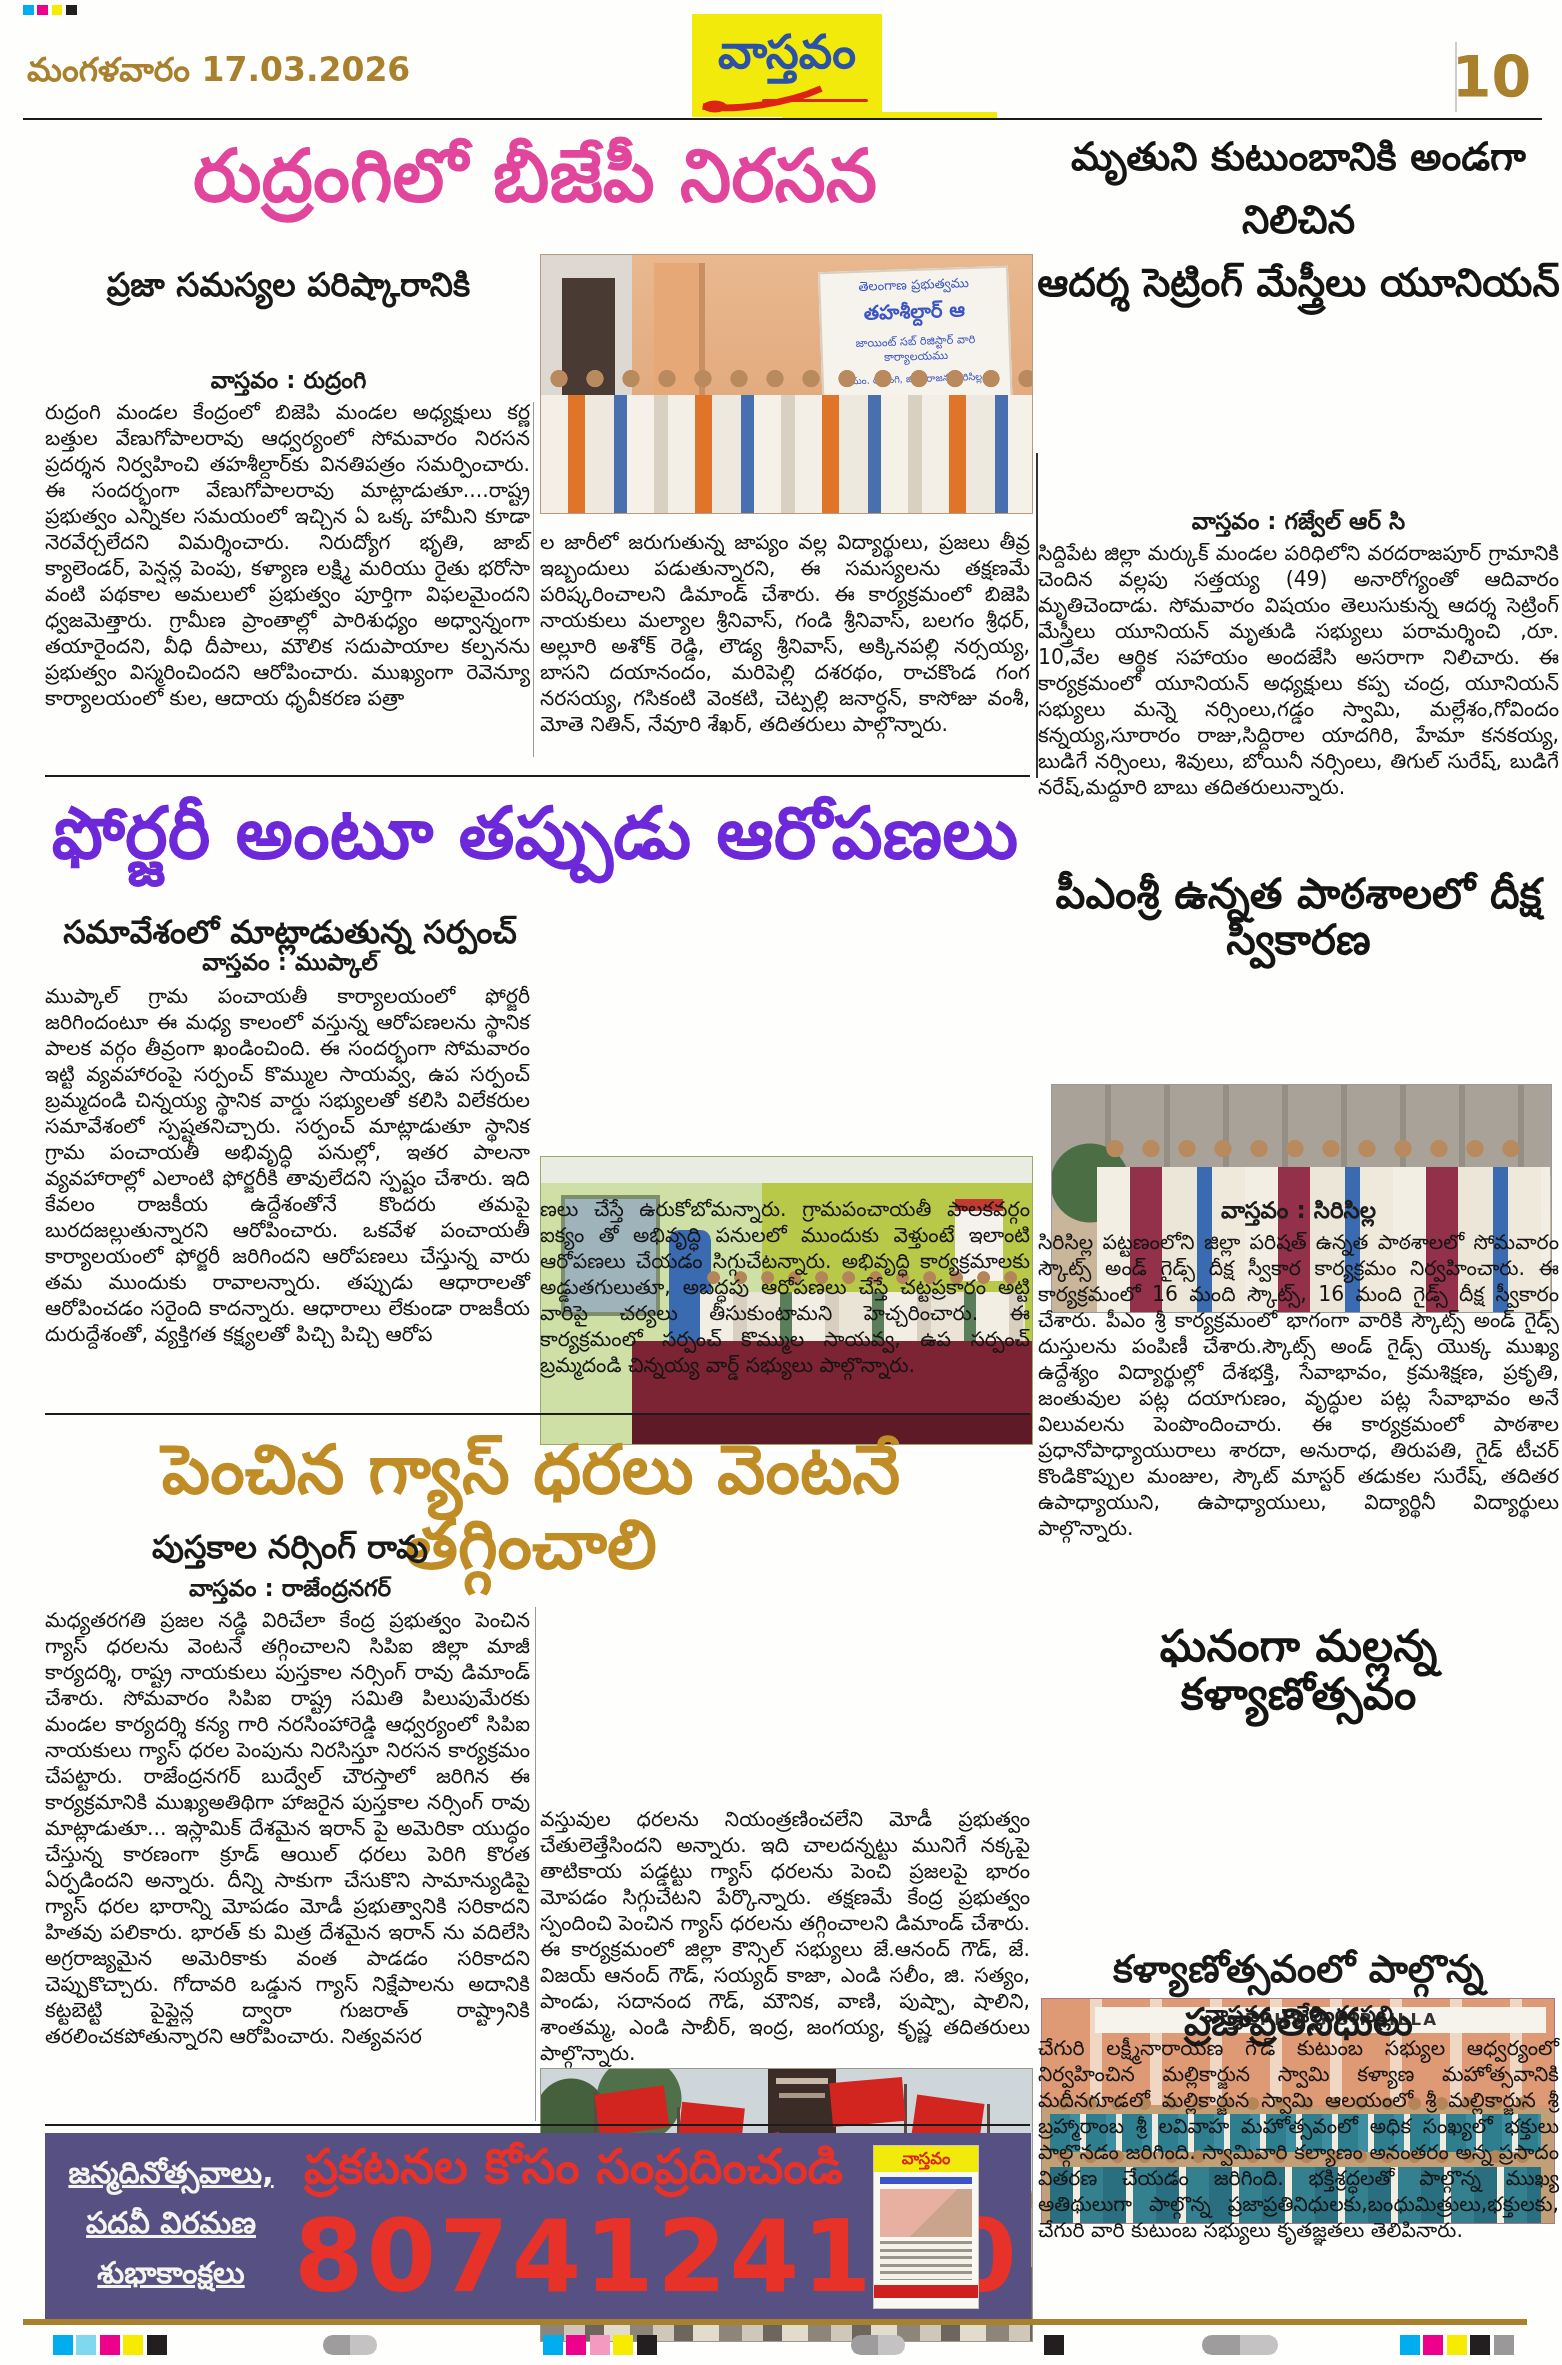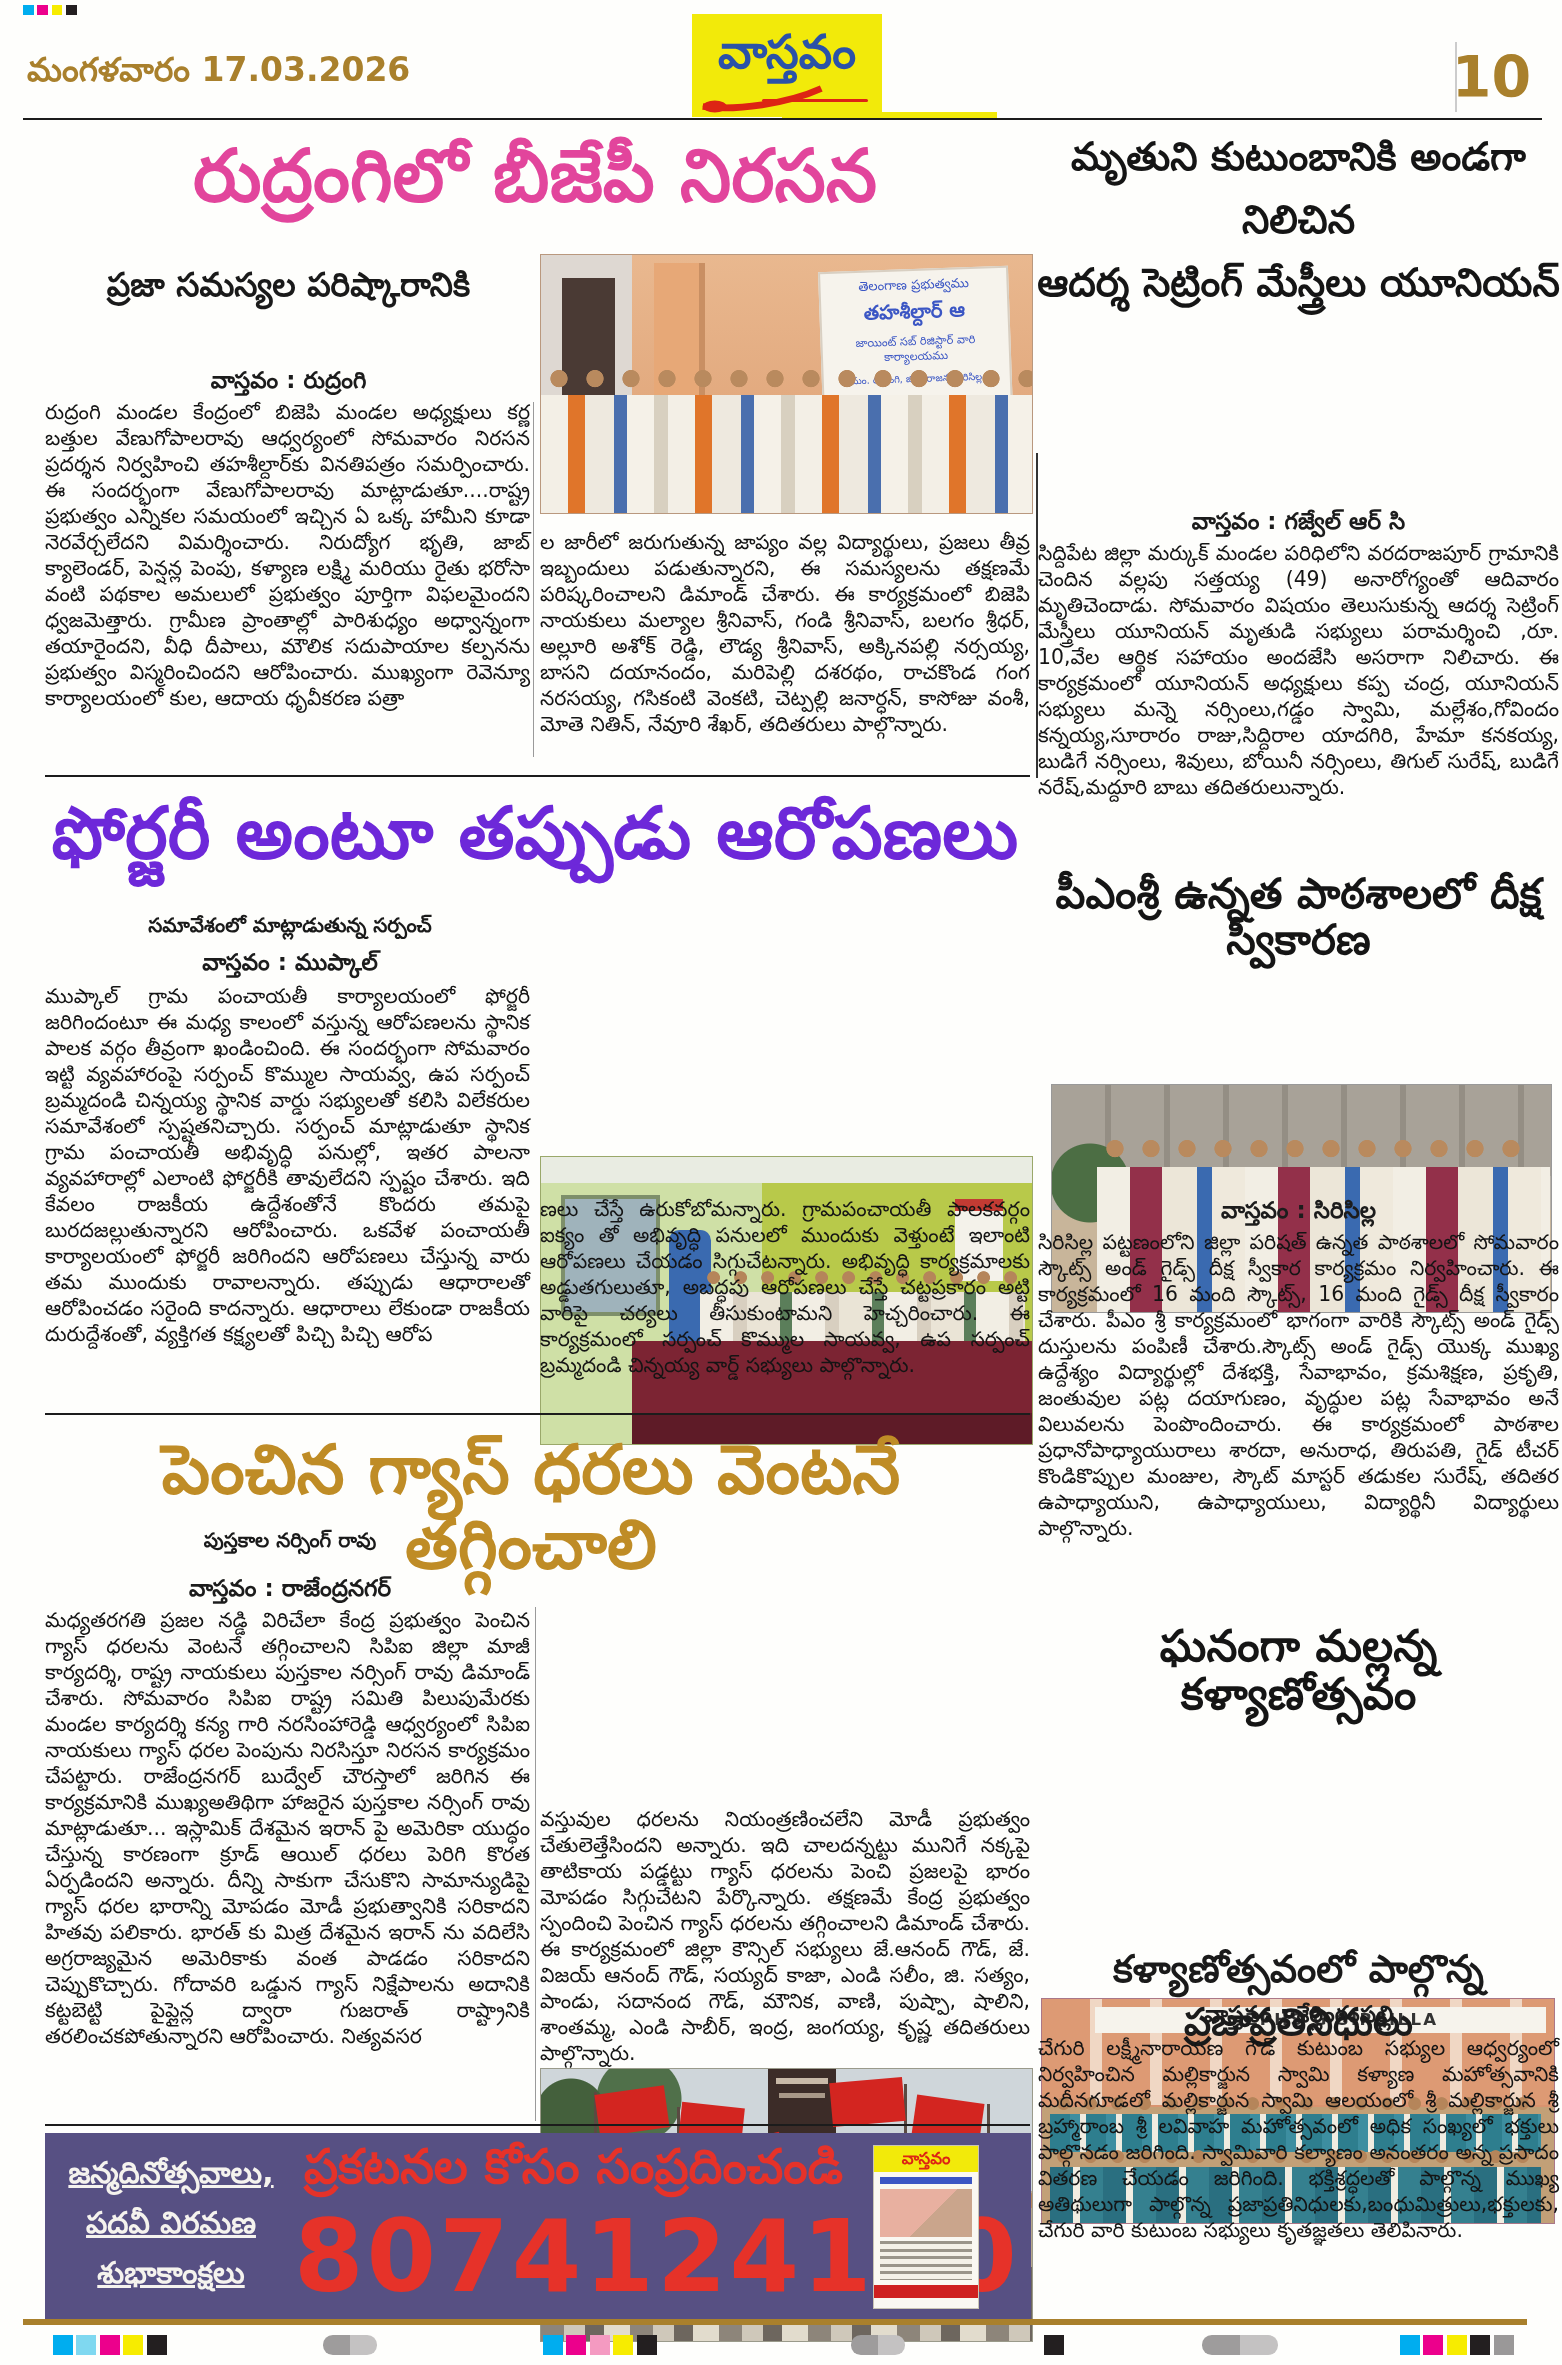--- a/index.html
+++ b/index.html
@@ -5,21 +5,21 @@
   html,body{margin:0;padding:0;background:#e8e8e8;}
   .page{position:relative;width:1562px;height:2366px;background:#fefefc;overflow:hidden;
         font-family:"DejaVu Sans","Liberation Sans",sans-serif;color:#111;}
   .abs{position:absolute;}
   .ctr{text-align:center;}
   .jst{text-align:justify;text-justify:inter-word;}
   .bold{font-weight:bold;}
   .hl{font-weight:800;line-height:1.1;}
   .body-txt{font-size:20.4px;line-height:26px;color:#141414;}
   .byline{font-size:23px;font-weight:bold;color:#1c1c1c;}
-  .subhead{font-size:20px;font-weight:bold;color:#1a1a1a;}
+  .subhead{font-size:32px;font-weight:bold;color:#1a1a1a;}
   .rule{background:#1c1c1c;}
   .colrule{background:#9a9a9a;width:1.5px;}
   .photo{overflow:hidden;position:relative;}
   .heads{background-image:radial-gradient(circle at 18px 10.6px,#b98a5e 8.3px,rgba(0,0,0,0) 9px);
          background-size:36px 100%;background-repeat:repeat-x;}
   .heads-sm{background-image:radial-gradient(circle at 13.6px 7.6px,#b5855a 6px,rgba(0,0,0,0) 6.8px);
          background-size:27px 100%;background-repeat:repeat-x;}
   .mark{display:inline-block;width:19.7px;height:19.7px;margin-right:3.8px;vertical-align:top;}
   .pill{border-radius:9.8px;background:linear-gradient(90deg,#9e9c9c 0 50%,#c4c2c2 50% 100%);height:19.7px;display:inline-block;}
   .flag{position:absolute;background:#d32520;}

